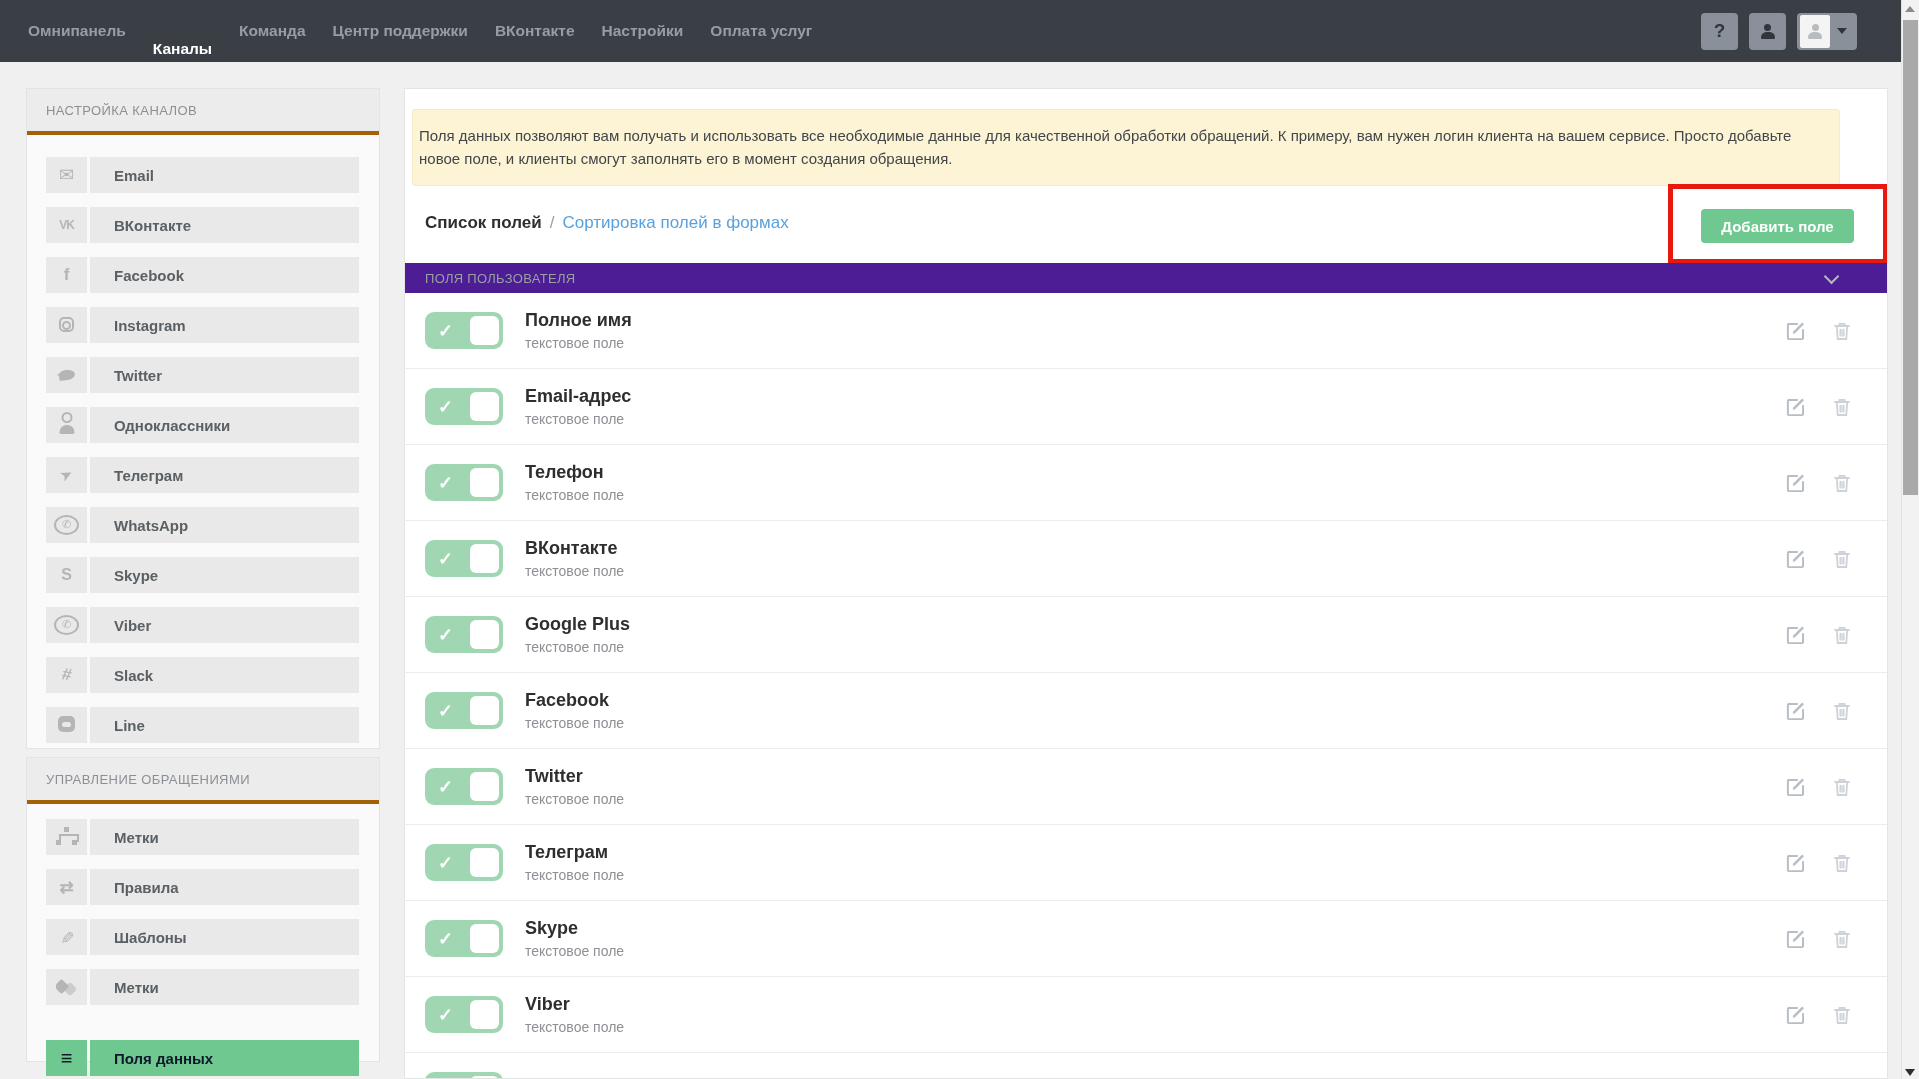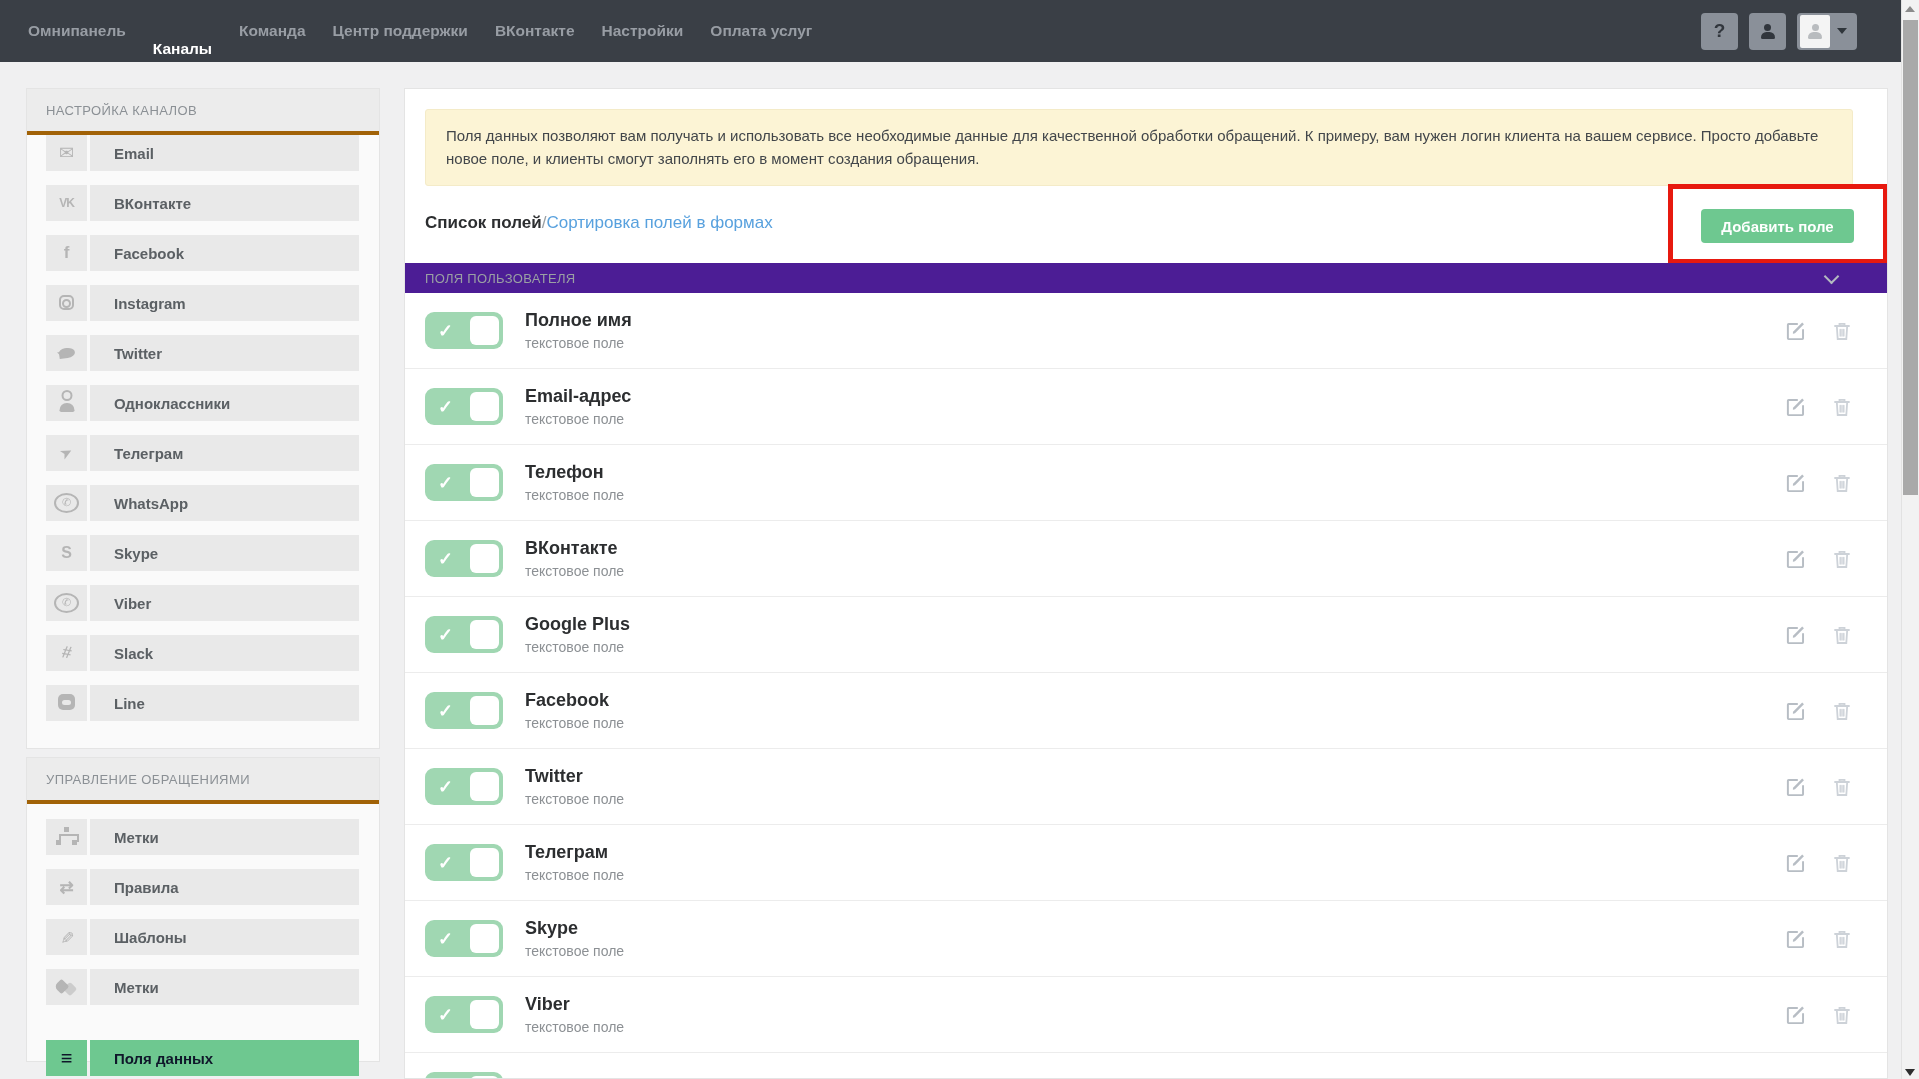--- a/index.html
+++ b/index.html
@@ -32,21 +32,21 @@
   .sb-thumb{position:absolute;top:20px;left:1px;width:15px;height:475px;background:#a9a9a9;}
   .sb-down{position:absolute;bottom:3px;left:3px;width:0;height:0;border-left:5px solid transparent;
          border-right:5px solid transparent;border-top:7px solid #2e2e2e;}
 
   
   .side-card{position:absolute;left:26px;width:354px;background:#fafafa;border:1px solid #e4e4e4;box-sizing:border-box;}
   .side-card.one{top:88px;height:661px;}
   .side-card.two{top:757px;height:305px;}
   .s-header{height:42px;background:#ececec;border-bottom:4px solid #a16207;display:flex;align-items:center;
             padding-left:19px;font-size:13px;color:#8b9095;letter-spacing:.4px;}
-  .s-items{}
+  .s-items{padding-top:22px;}
   .side-card.two .s-items{padding-top:15px;}
   .s-item{display:flex;height:36px;margin:0 20px 14px 19px;cursor:pointer;}
   .s-icon{width:41px;height:36px;flex:none;background:#e9e9e9;color:#b5b5b5;display:flex;
           align-items:center;justify-content:center;position:relative;font-size:16px;}
   .s-label{flex:1;height:36px;margin-left:3px;background:#e9e9e9;display:flex;align-items:center;
            padding-left:24px;font-weight:700;font-size:15px;color:#5b6064;}
   .s-item.active .s-icon,.s-item.active .s-label{background:#6ec890;color:#0f172a;margin-top:21px;}
 
   
   .ic-email::before{content:"✉";font-size:18px;}
@@ -71,23 +71,23 @@
   .ic-groups::after{content:"";position:absolute;top:15px;left:12.5px;width:16px;height:6px;border:2px solid currentcolor;border-bottom:none;}
   .ic-rules::before{content:"⇄";font-size:17px;font-weight:700;}
   .ic-templates::before{content:"✎";font-size:17px;display:block;transform:rotate(90deg);}
   .ic-tags::before{content:"";position:absolute;top:12px;left:10px;width:11px;height:11px;background:currentcolor;border-radius:2px 2px 2px 5px;transform:rotate(45deg);}
   .ic-tags::after{content:"";position:absolute;top:15px;left:19px;width:10px;height:10px;background:currentcolor;opacity:.55;border-radius:2px;transform:rotate(45deg);}
   .ic-data-fields::before{content:"≡";font-size:20px;font-weight:700;}
 
   
   .main-card{position:absolute;left:404px;top:88px;width:1484px;height:991px;background:#ffffff;
              border:1px solid #e4e4e4;box-sizing:border-box;overflow:hidden;}
-  .banner{position:absolute;left:20px;top:20px;width:1428px;box-sizing:border-box;background:#fcf4d5;
-          border:1px solid #f4ebc8;border-radius:3px;padding:14px 20px;font-size:15px;line-height:1.55;color:#42464a;}
-  .breadcrumb{position:absolute;left:20px;top:124px;font-size:17px;display:flex;gap:0;align-items:flex-start;}
+  .banner{position:absolute;left:7px;top:20px;width:1428px;box-sizing:border-box;background:#fcf4d5;
+          border:1px solid #f4ebc8;border-radius:3px;padding:14px 6px;font-size:15px;line-height:1.55;color:#42464a;}
+  .breadcrumb{position:absolute;left:20px;top:124px;font-size:17px;display:flex;gap:8px;align-items:flex-start;}
   .bc-current{font-weight:700;color:#2c2e30;}
   .bc-sep{color:#9aa0a4;}
   .bc-link{color:#58a1de;cursor:pointer;}
   .red-annotation{position:absolute;left:1263px;top:95px;width:220px;height:80px;border:5px solid #e7190f;box-sizing:border-box;pointer-events:none;}
   .add-btn{position:absolute;left:1296px;top:120px;width:153px;height:34px;background:#6ec890;border:none;
            border-radius:4px;color:#ffffff;font-weight:700;font-size:15px;font-family:inherit;cursor:pointer;}
   .list-header{position:absolute;left:0;top:174px;width:100%;height:30px;background:#4c1d95;
                display:flex;align-items:center;padding-left:20px;box-sizing:border-box;
                font-size:13px;color:#9aa0a4;letter-spacing:.3px;}
   .list-chevron{position:absolute;right:50px;top:8px;width:9px;height:9px;border-right:2px solid #b3bac0;

